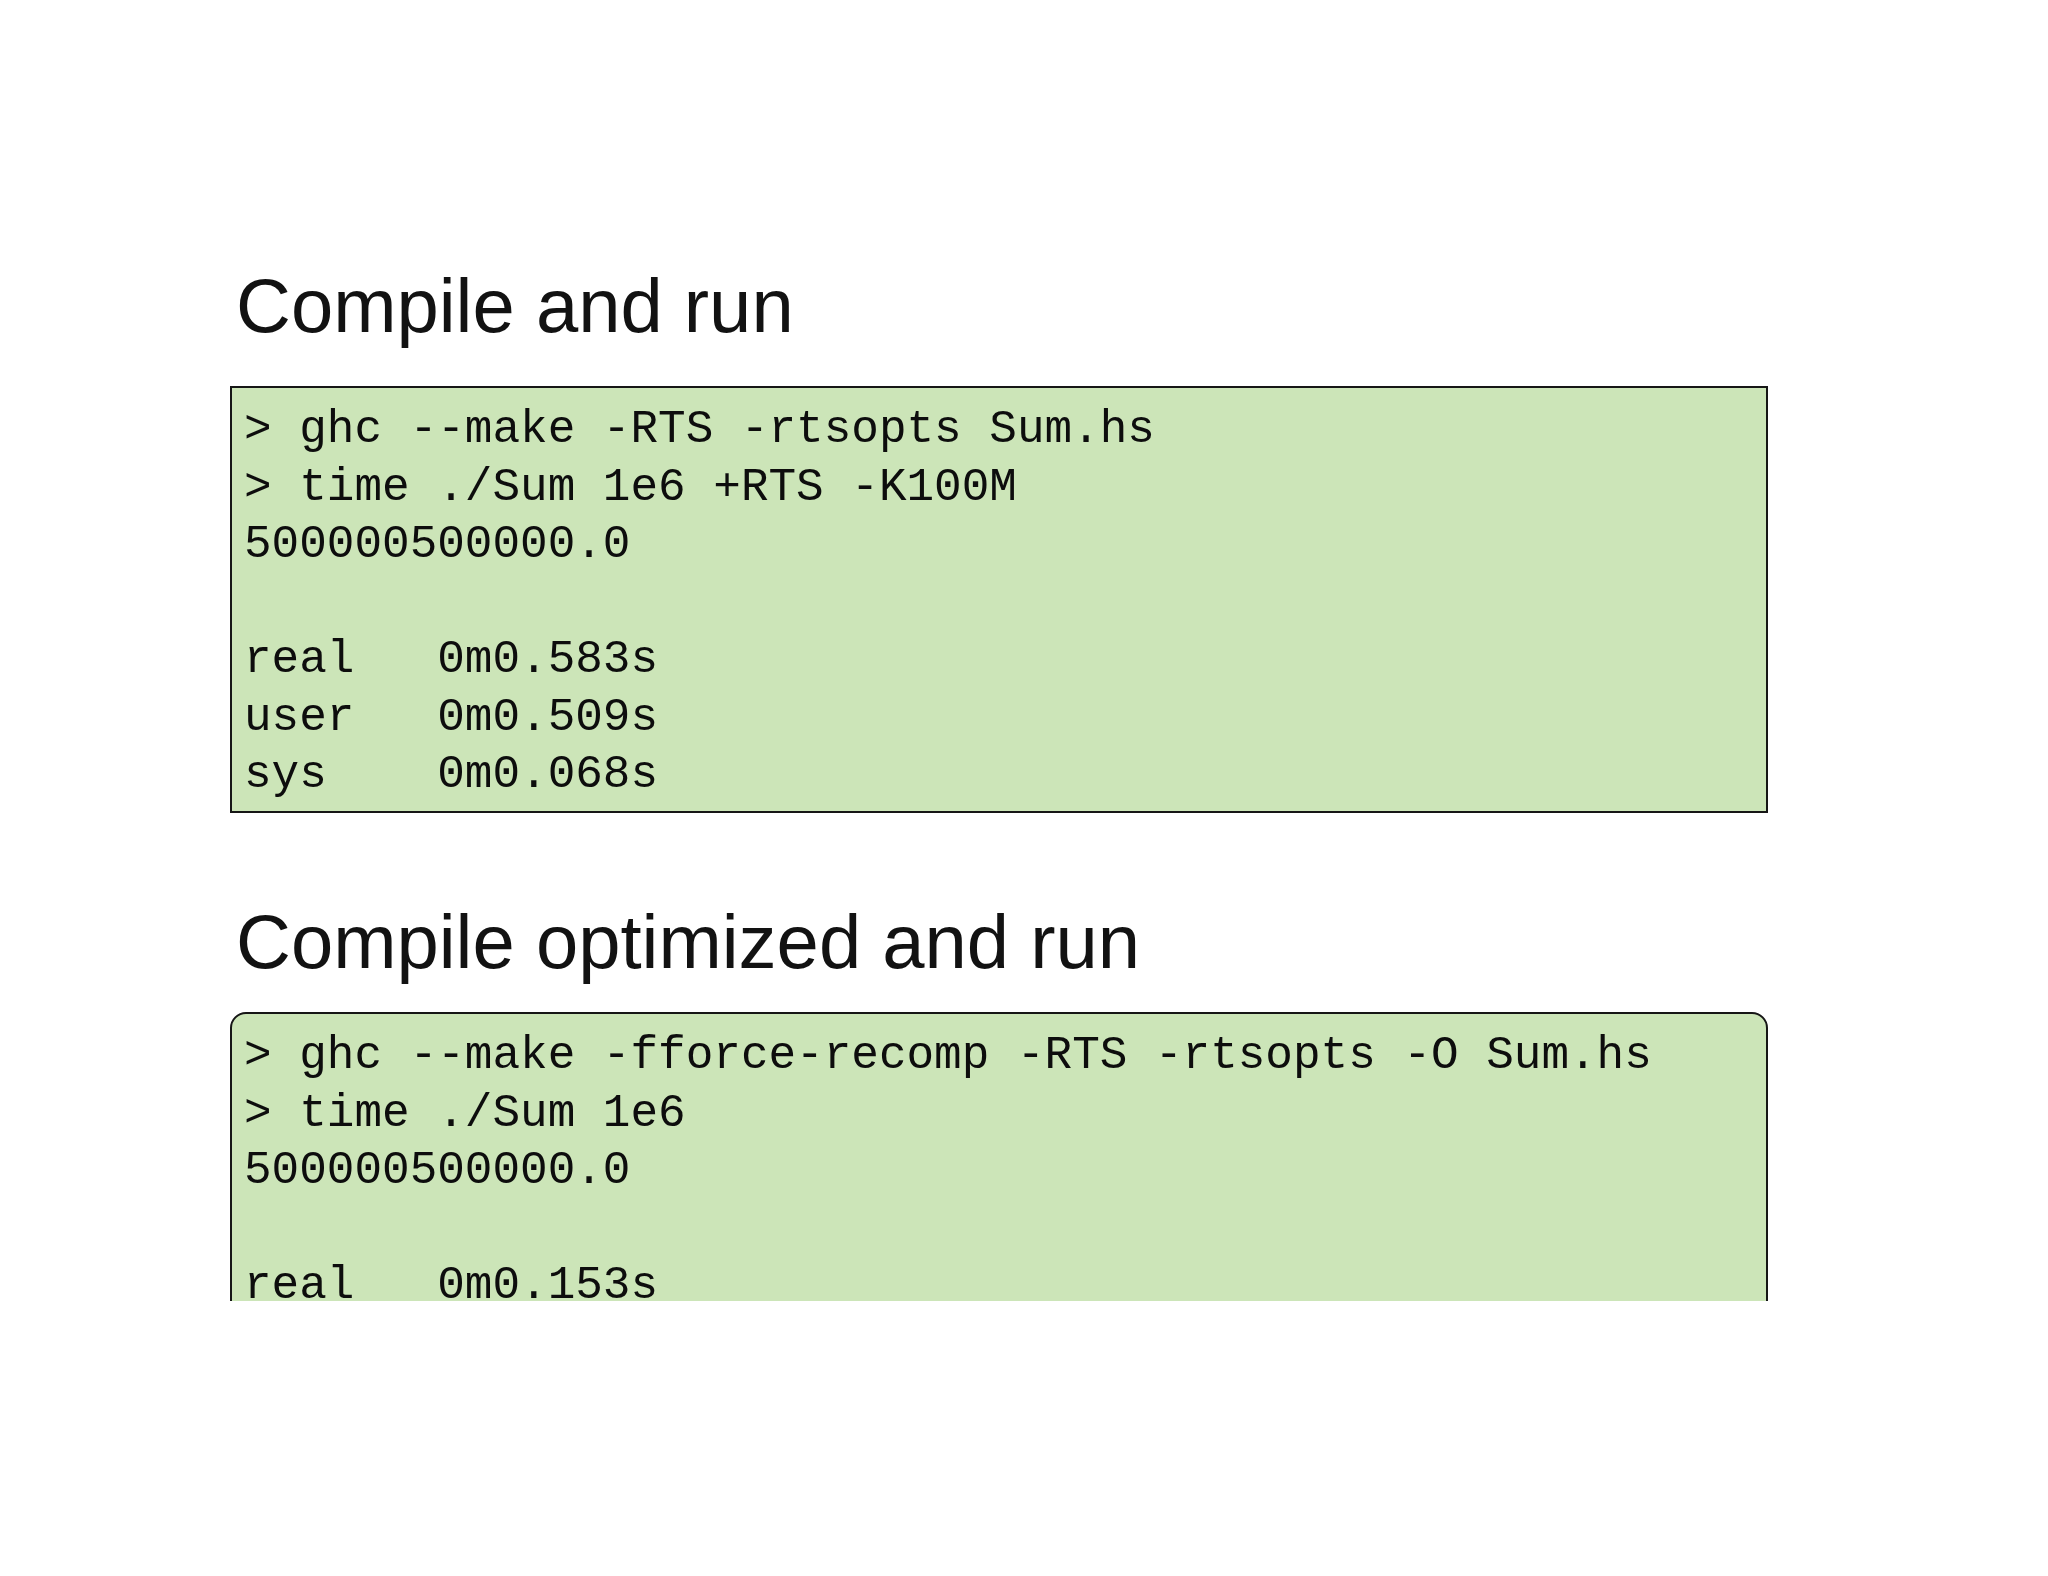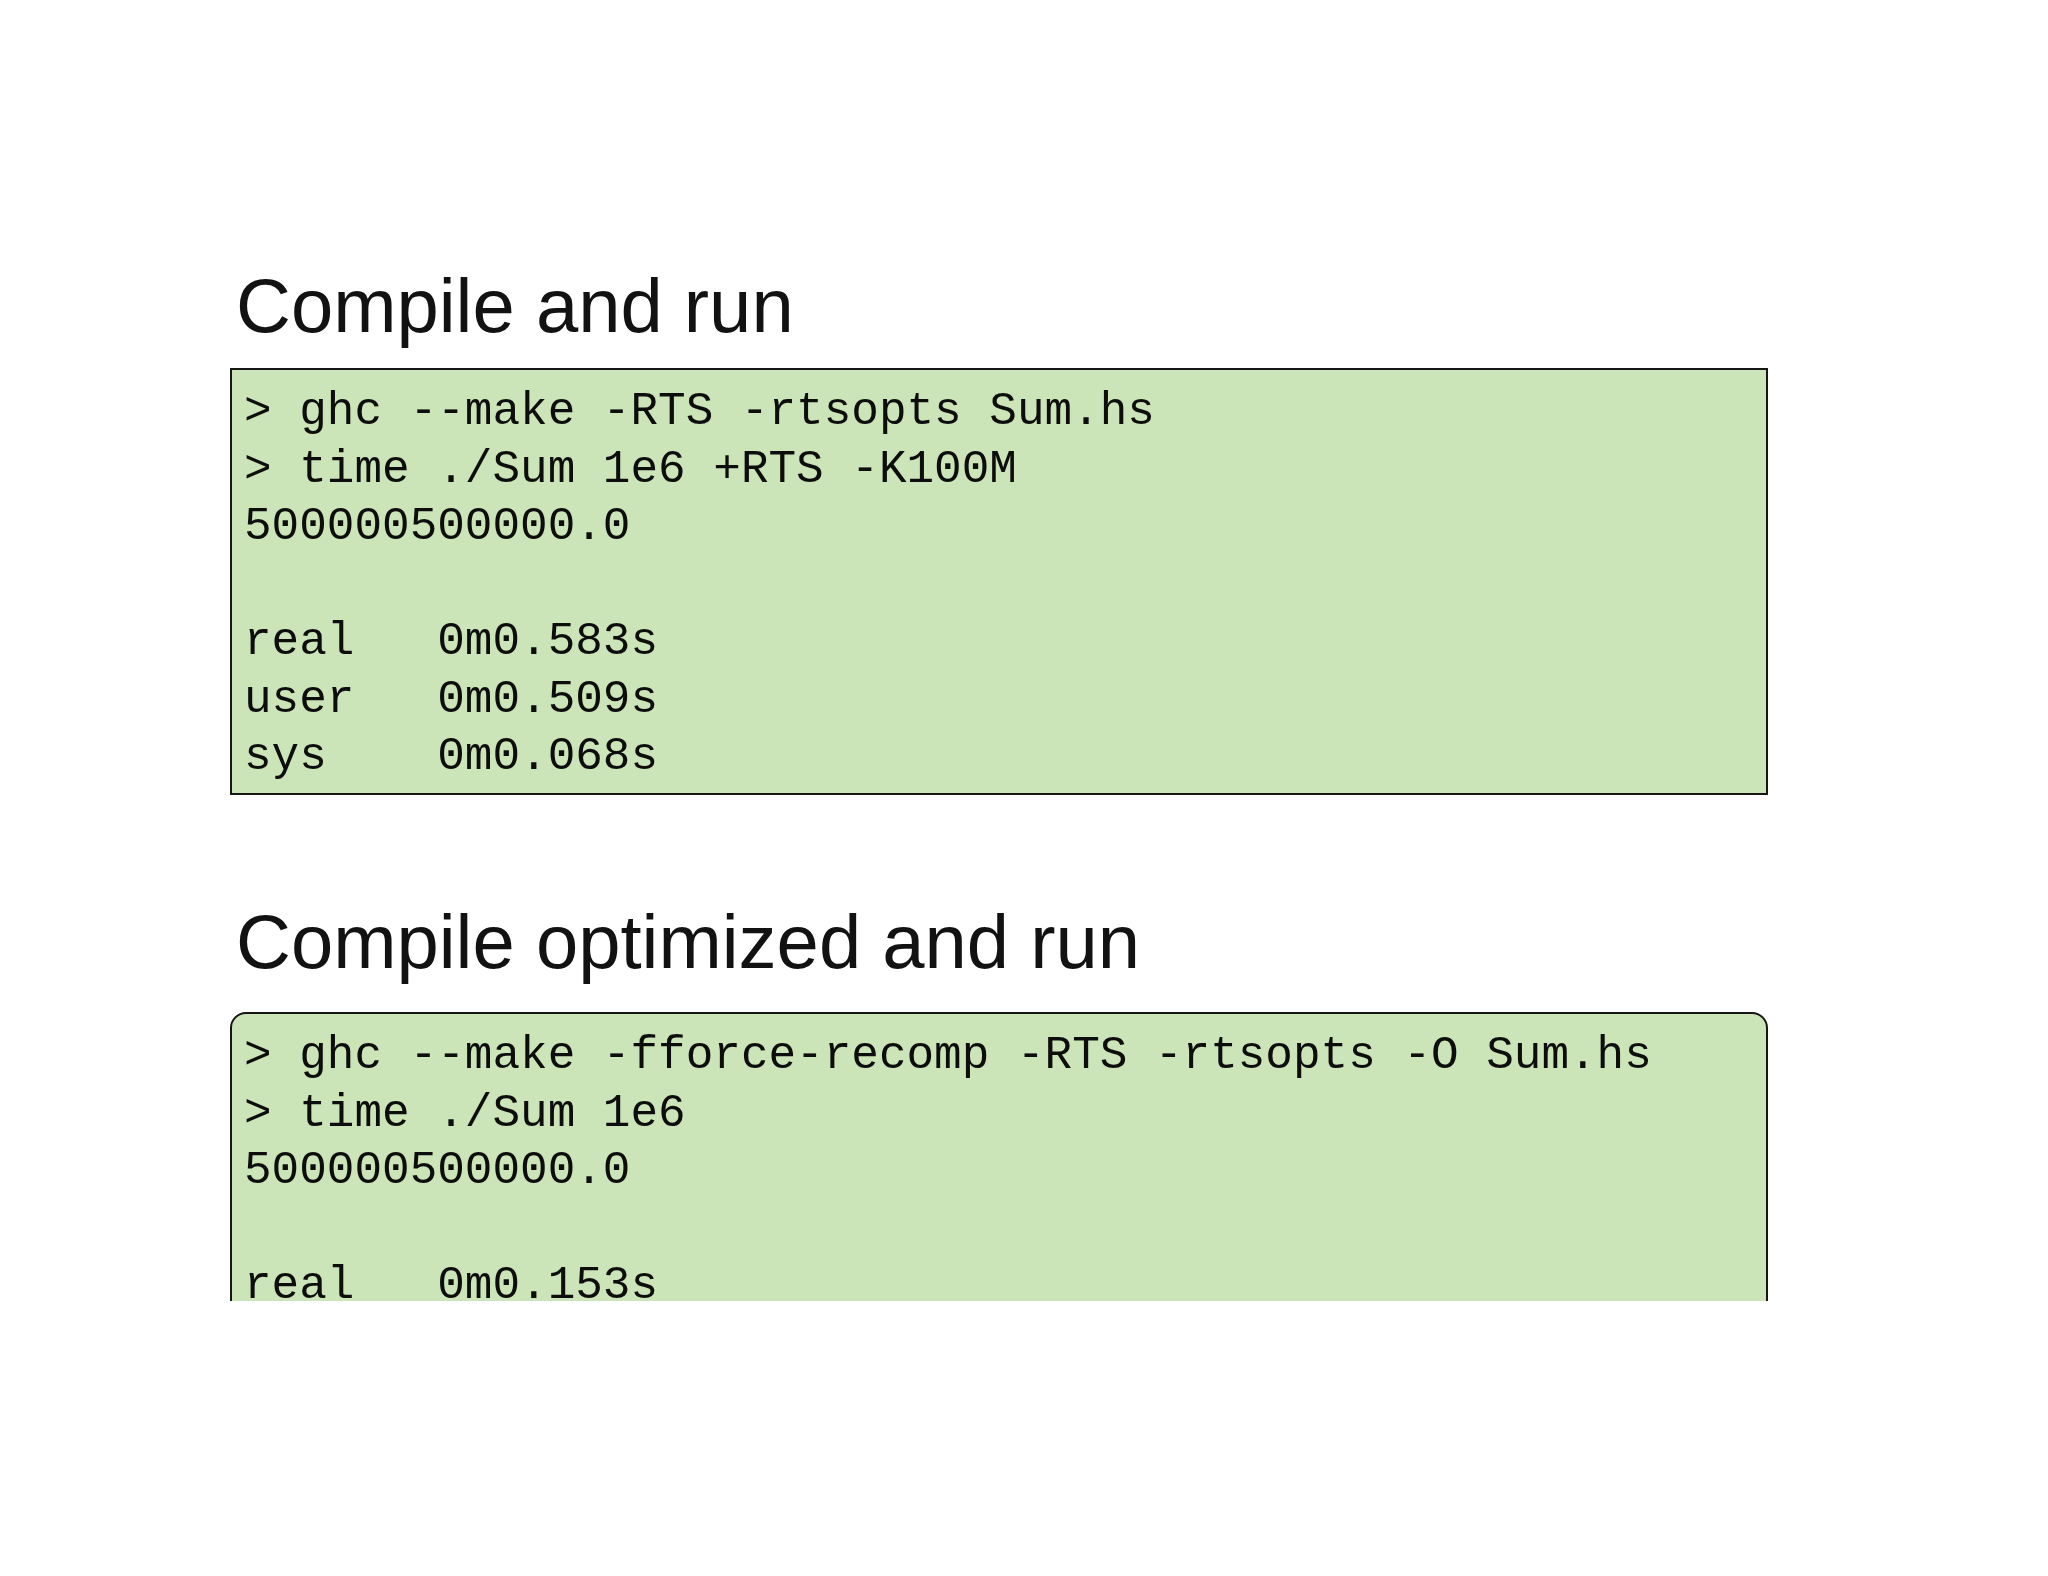--- a/index.html
+++ b/index.html
@@ -39,21 +39,21 @@
     background: var(--code-bg);
     border: 2px solid var(--code-border);
     padding: 14px 10px 8px 12px;
     font-family: "Liberation Mono", monospace;
     font-size: 46px;
     line-height: 57.5px;
     color: #0d0d0d;
     white-space: pre;
     overflow: hidden;
   }
-  .codebox-1 { top: 368px; height: 427px; }
+  .codebox-1 { top: 386px; height: 427px; }
   .codebox-2 { top: 1012px; height: 430px; border-radius: 16px; }
   .ghost-strip {
     position: absolute;
     left: 232px;
     top: 1444px;
     width: 1816px;
     height: 132px;
     background: #fdfcfa;
   }
   .page-number {

